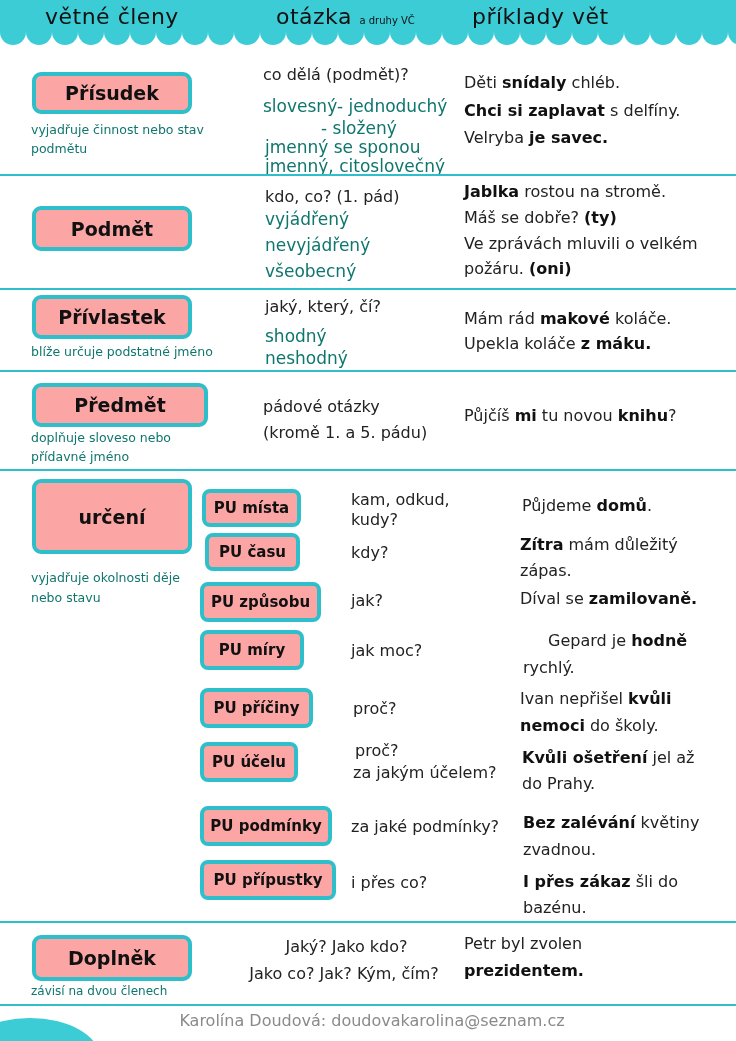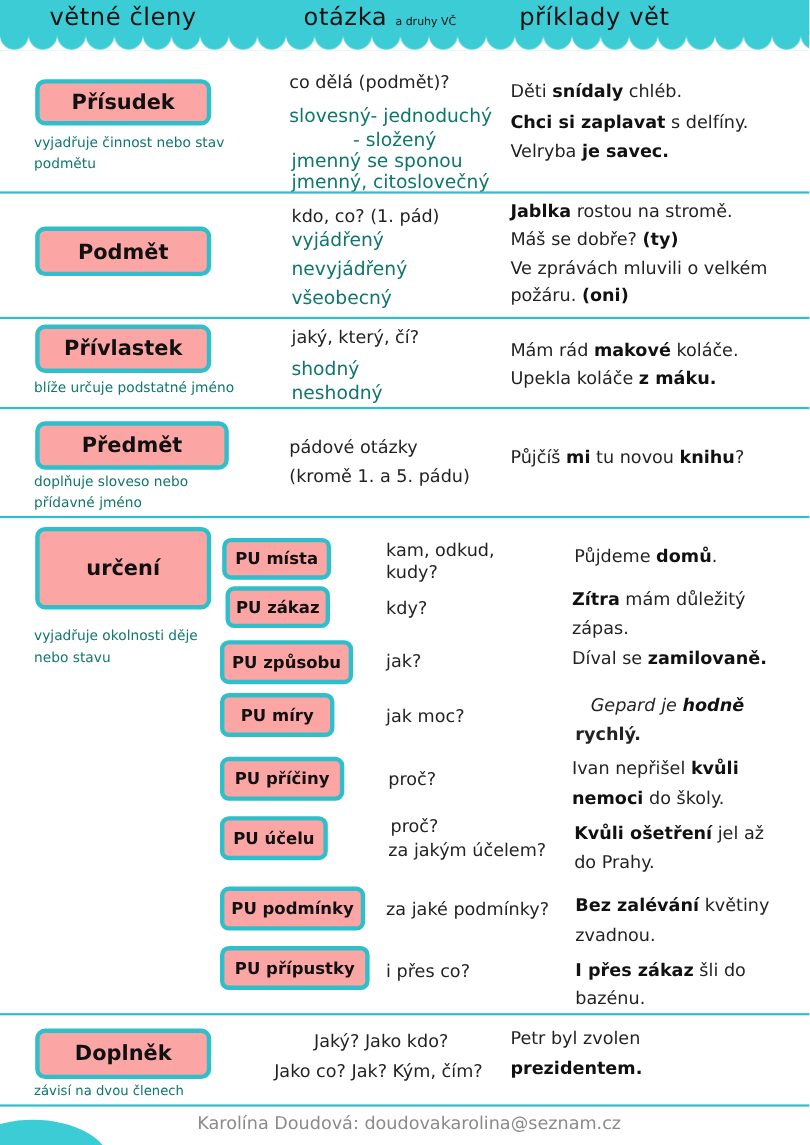--- a/index.html
+++ b/index.html
@@ -105,33 +105,33 @@
   <span>určení</span>
 </div>
 <div class="desc" style="left:31px;top:568px;">vyjadřuje okolnosti děje</div>
 <div class="desc" style="left:31px;top:588px;">nebo stavu</div>
 
 <div class="box small" style="left:202px;top:489px;width:99px;height:38px;">PU místa</div>
 <div class="q" style="left:351px;top:490px;">kam, odkud,</div>
 <div class="q" style="left:351px;top:510px;">kudy?</div>
 <div class="ex" style="left:522px;top:493px;"><span>Půjdeme </span><b>domů</b><span>.</span></div>
 
-<div class="box small" style="left:205px;top:533px;width:95px;height:38px;">PU zákaz</div>
+<div class="box small" style="left:205px;top:533px;width:95px;height:38px;">PU času</div>
 <div class="q" style="left:351px;top:543px;">kdy?</div>
 <div class="ex" style="left:520px;top:532px;"><span></span><b>Zítra</b><span> mám důležitý</span></div>
 <div class="ex" style="left:520px;top:558px;"><span>zápas.</span></div>
 
 <div class="box small" style="left:200px;top:582px;width:121px;height:40px;">PU způsobu</div>
 <div class="q" style="left:351px;top:591px;">jak?</div>
 <div class="ex" style="left:520px;top:586px;"><span>Díval se </span><b>zamilovaně.</b><span></span></div>
 
 <div class="box small" style="left:200px;top:630px;width:104px;height:40px;">PU míry</div>
 <div class="q" style="left:351px;top:641px;">jak moc?</div>
-<div class="ex" style="left:537px;top:628px;font-style:italic;"><span>Gepard je </span><b>hodně</b></div>
-<div class="ex" style="left:523px;top:655px;font-weight:bold;"><span>rychlý.</span></div>
+<div class="ex" style="left:548px;top:628px;"><span>Gepard je </span><b>hodně</b></div>
+<div class="ex" style="left:523px;top:655px;"><span>rychlý.</span></div>
 
 <div class="box small" style="left:200px;top:688px;width:113px;height:40px;">PU příčiny</div>
 <div class="q" style="left:353px;top:699px;">proč?</div>
 <div class="ex" style="left:520px;top:686px;"><span>Ivan nepřišel </span><b>kvůli</b></div>
 <div class="ex" style="left:520px;top:713px;"><b>nemoci</b><span> do školy.</span></div>
 
 <div class="box small" style="left:200px;top:742px;width:98px;height:40px;">PU účelu</div>
 <div class="q" style="left:355px;top:741px;">proč?</div>
 <div class="q" style="left:353px;top:763px;">za jakým účelem?</div>
 <div class="ex" style="left:522px;top:745px;"><b>Kvůli ošetření</b><span> jel až</span></div>

